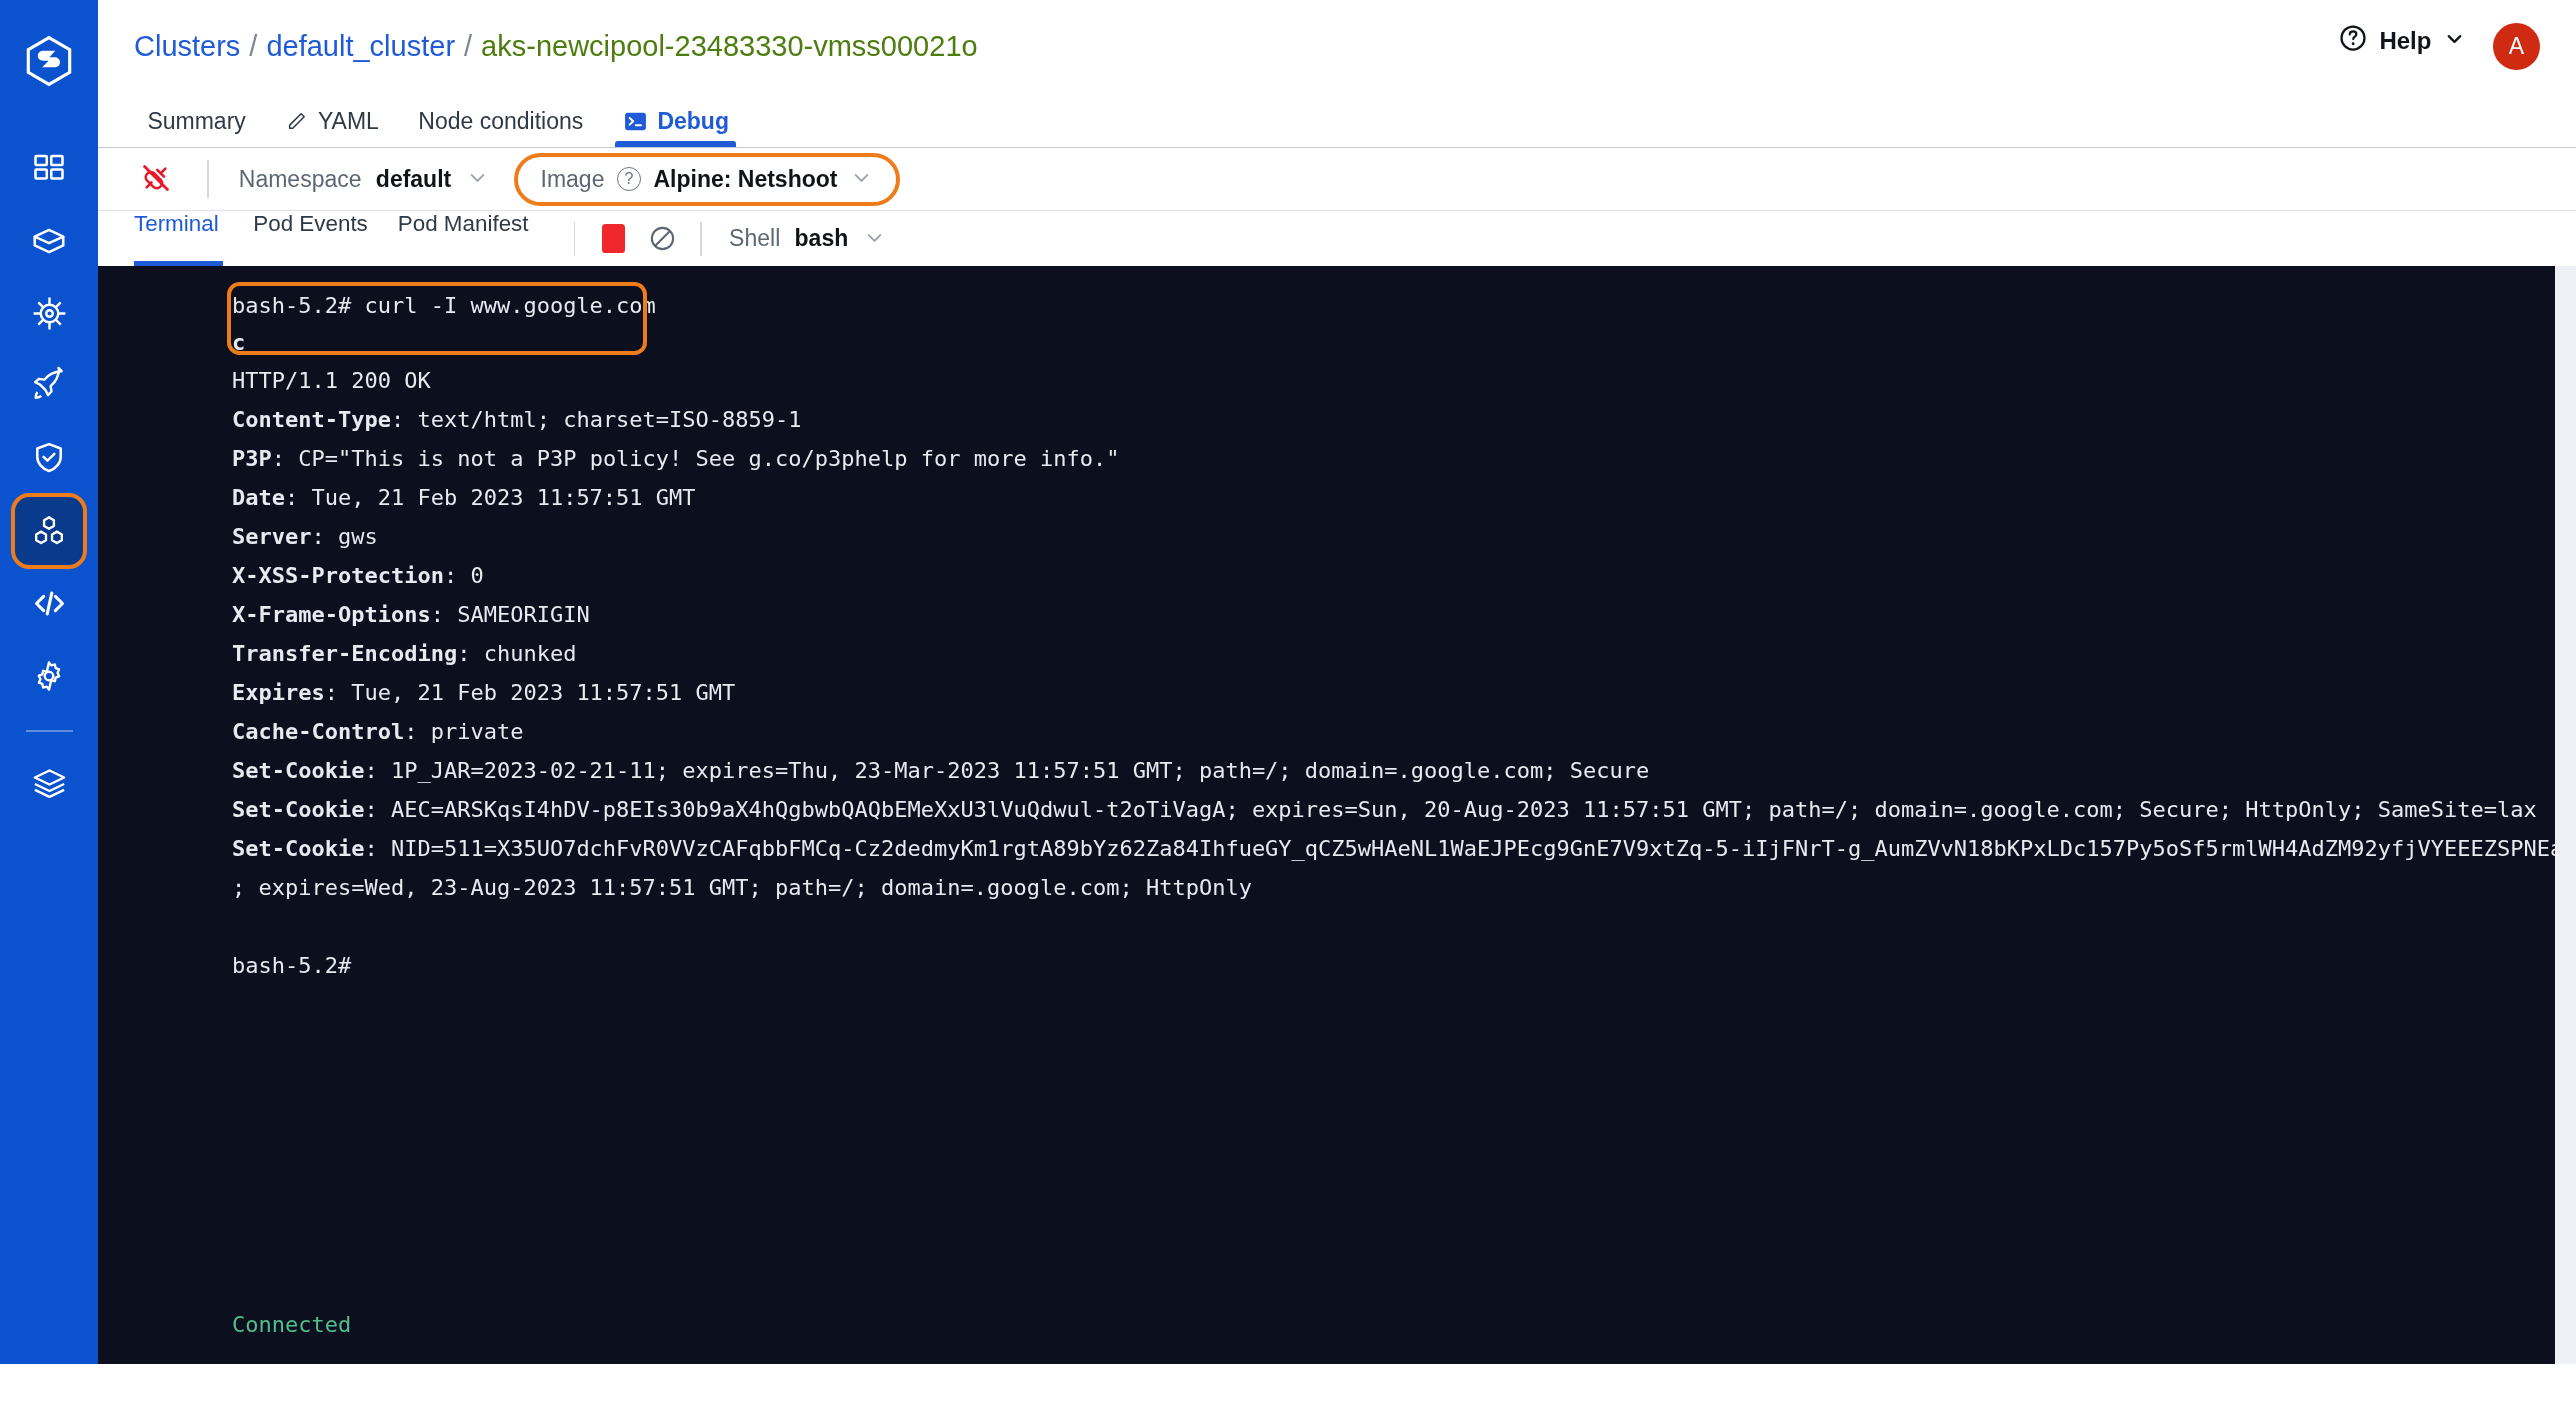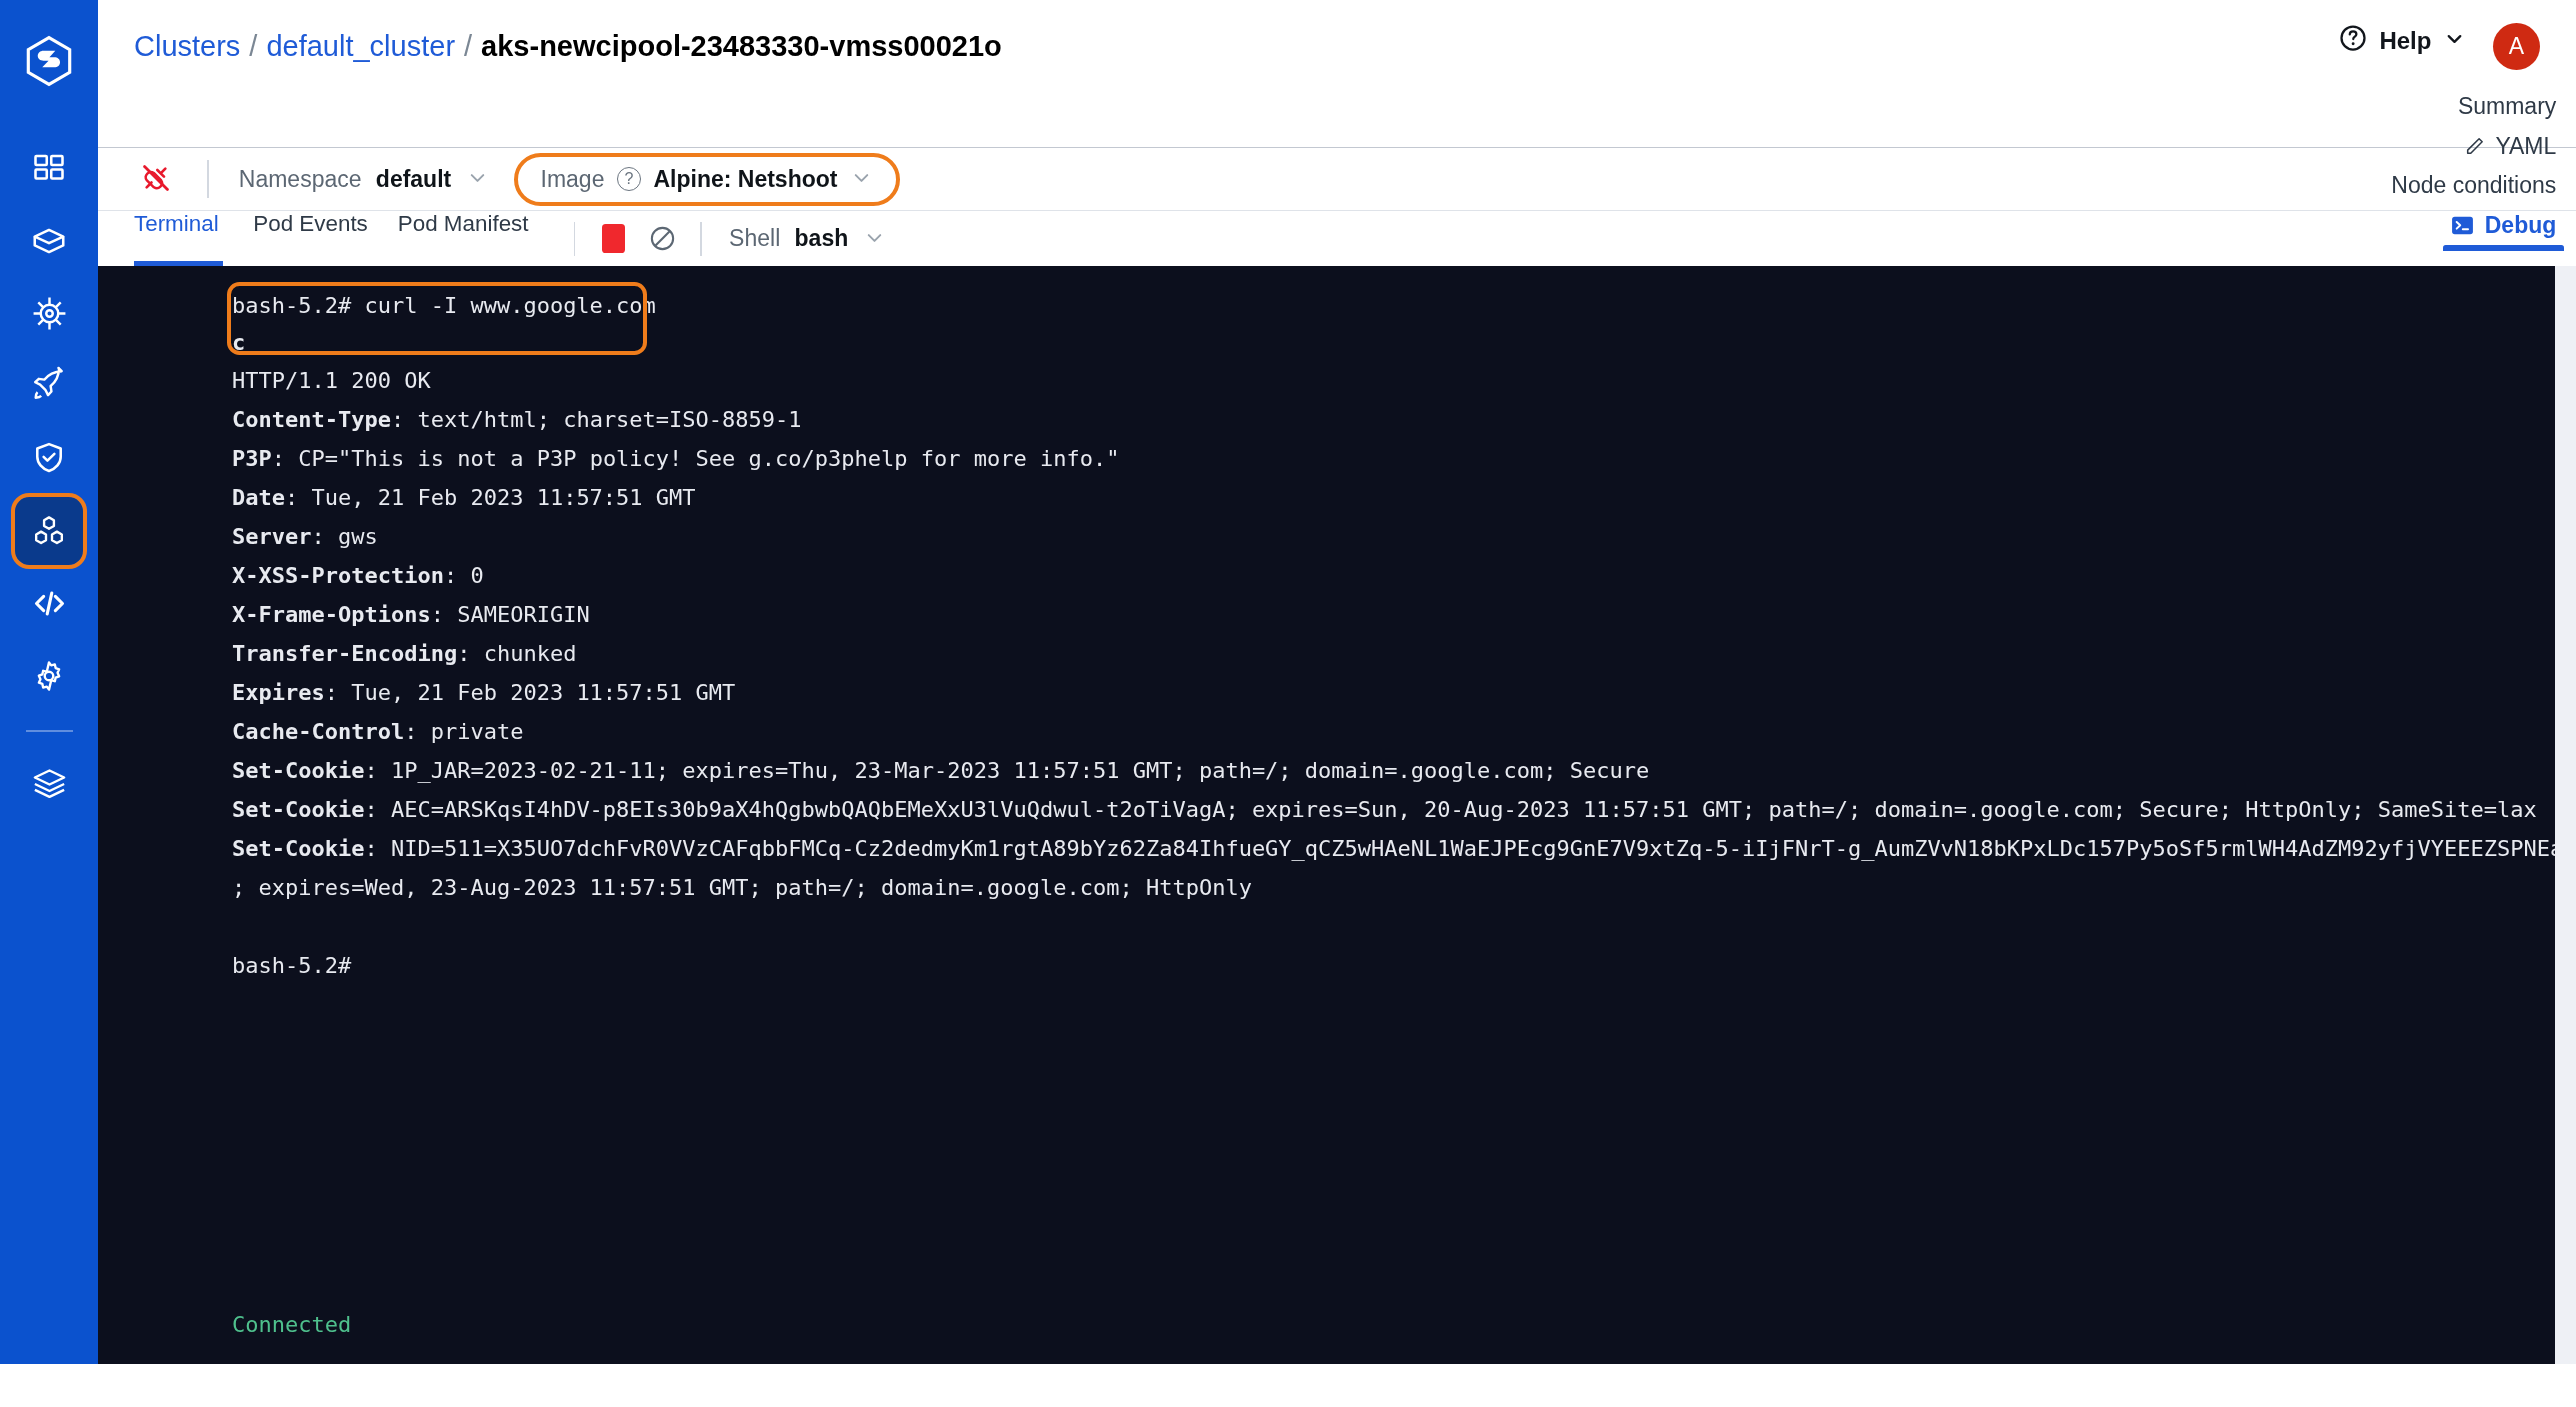--- a/index.html
+++ b/index.html
@@ -85,22 +85,22 @@
     color: #1f5bd7;
     cursor: pointer;
     font-weight: 400;
   }
   .bc-sep {
     color: #7b8794;
     margin: 0 9px;
     font-weight: 400;
   }
   .bc-current {
-    color: #000000;
-    font-weight: 700;
+    color: #4d7c0f;
+    font-weight: 400;
   }
   .header-right {
     margin-left: auto;
     display: flex;
     align-items: flex-start;
     gap: 27px;
   }
   .help-btn {
     display: flex;
     align-items: center;
@@ -124,21 +124,20 @@
 
   
   .tabs-row {
     height: 54px;
     min-height: 54px;
     display: flex;
     align-items: flex-end;
     padding: 0 0 0 36px;
     gap: 0;
     background: #fff;
-    flex-direction: column;
   }
   .tab {
     display: flex;
     align-items: center;
     gap: 9.8px;
     font-size: 23px;
     color: #2f3a47;
     padding: 0 19.7px 12.5px 19.7px;
     cursor: pointer;
     position: relative;

